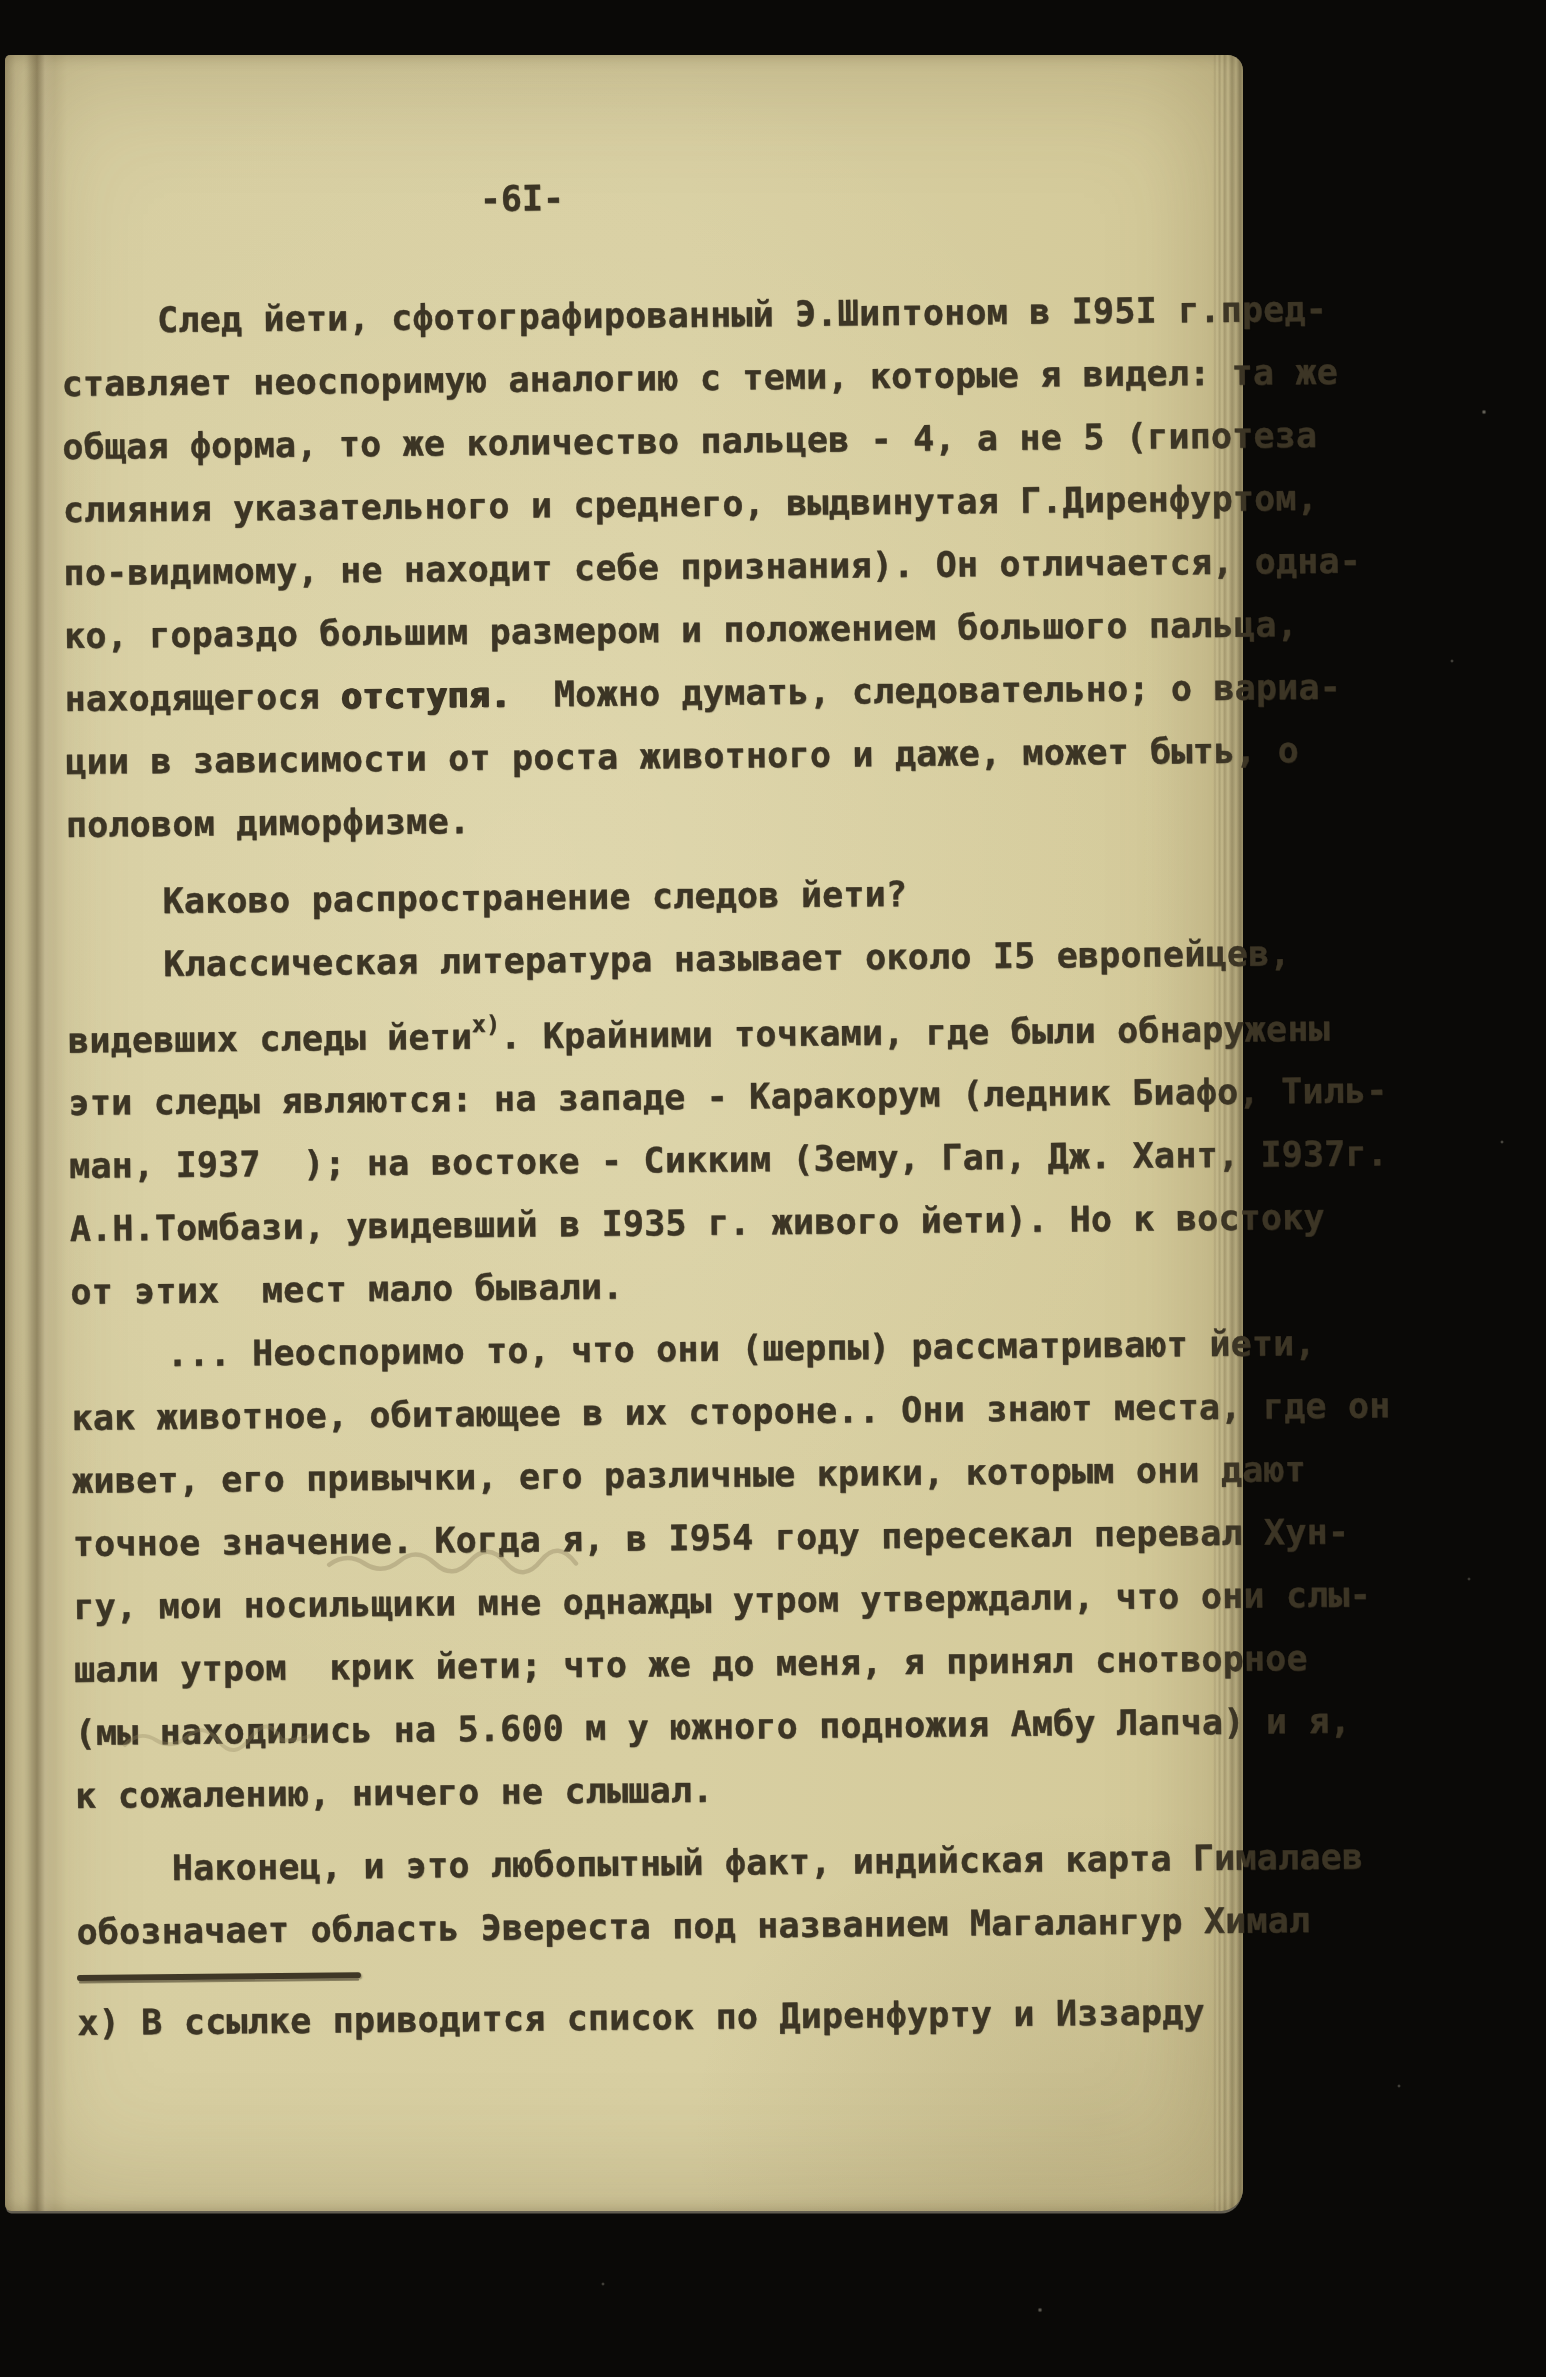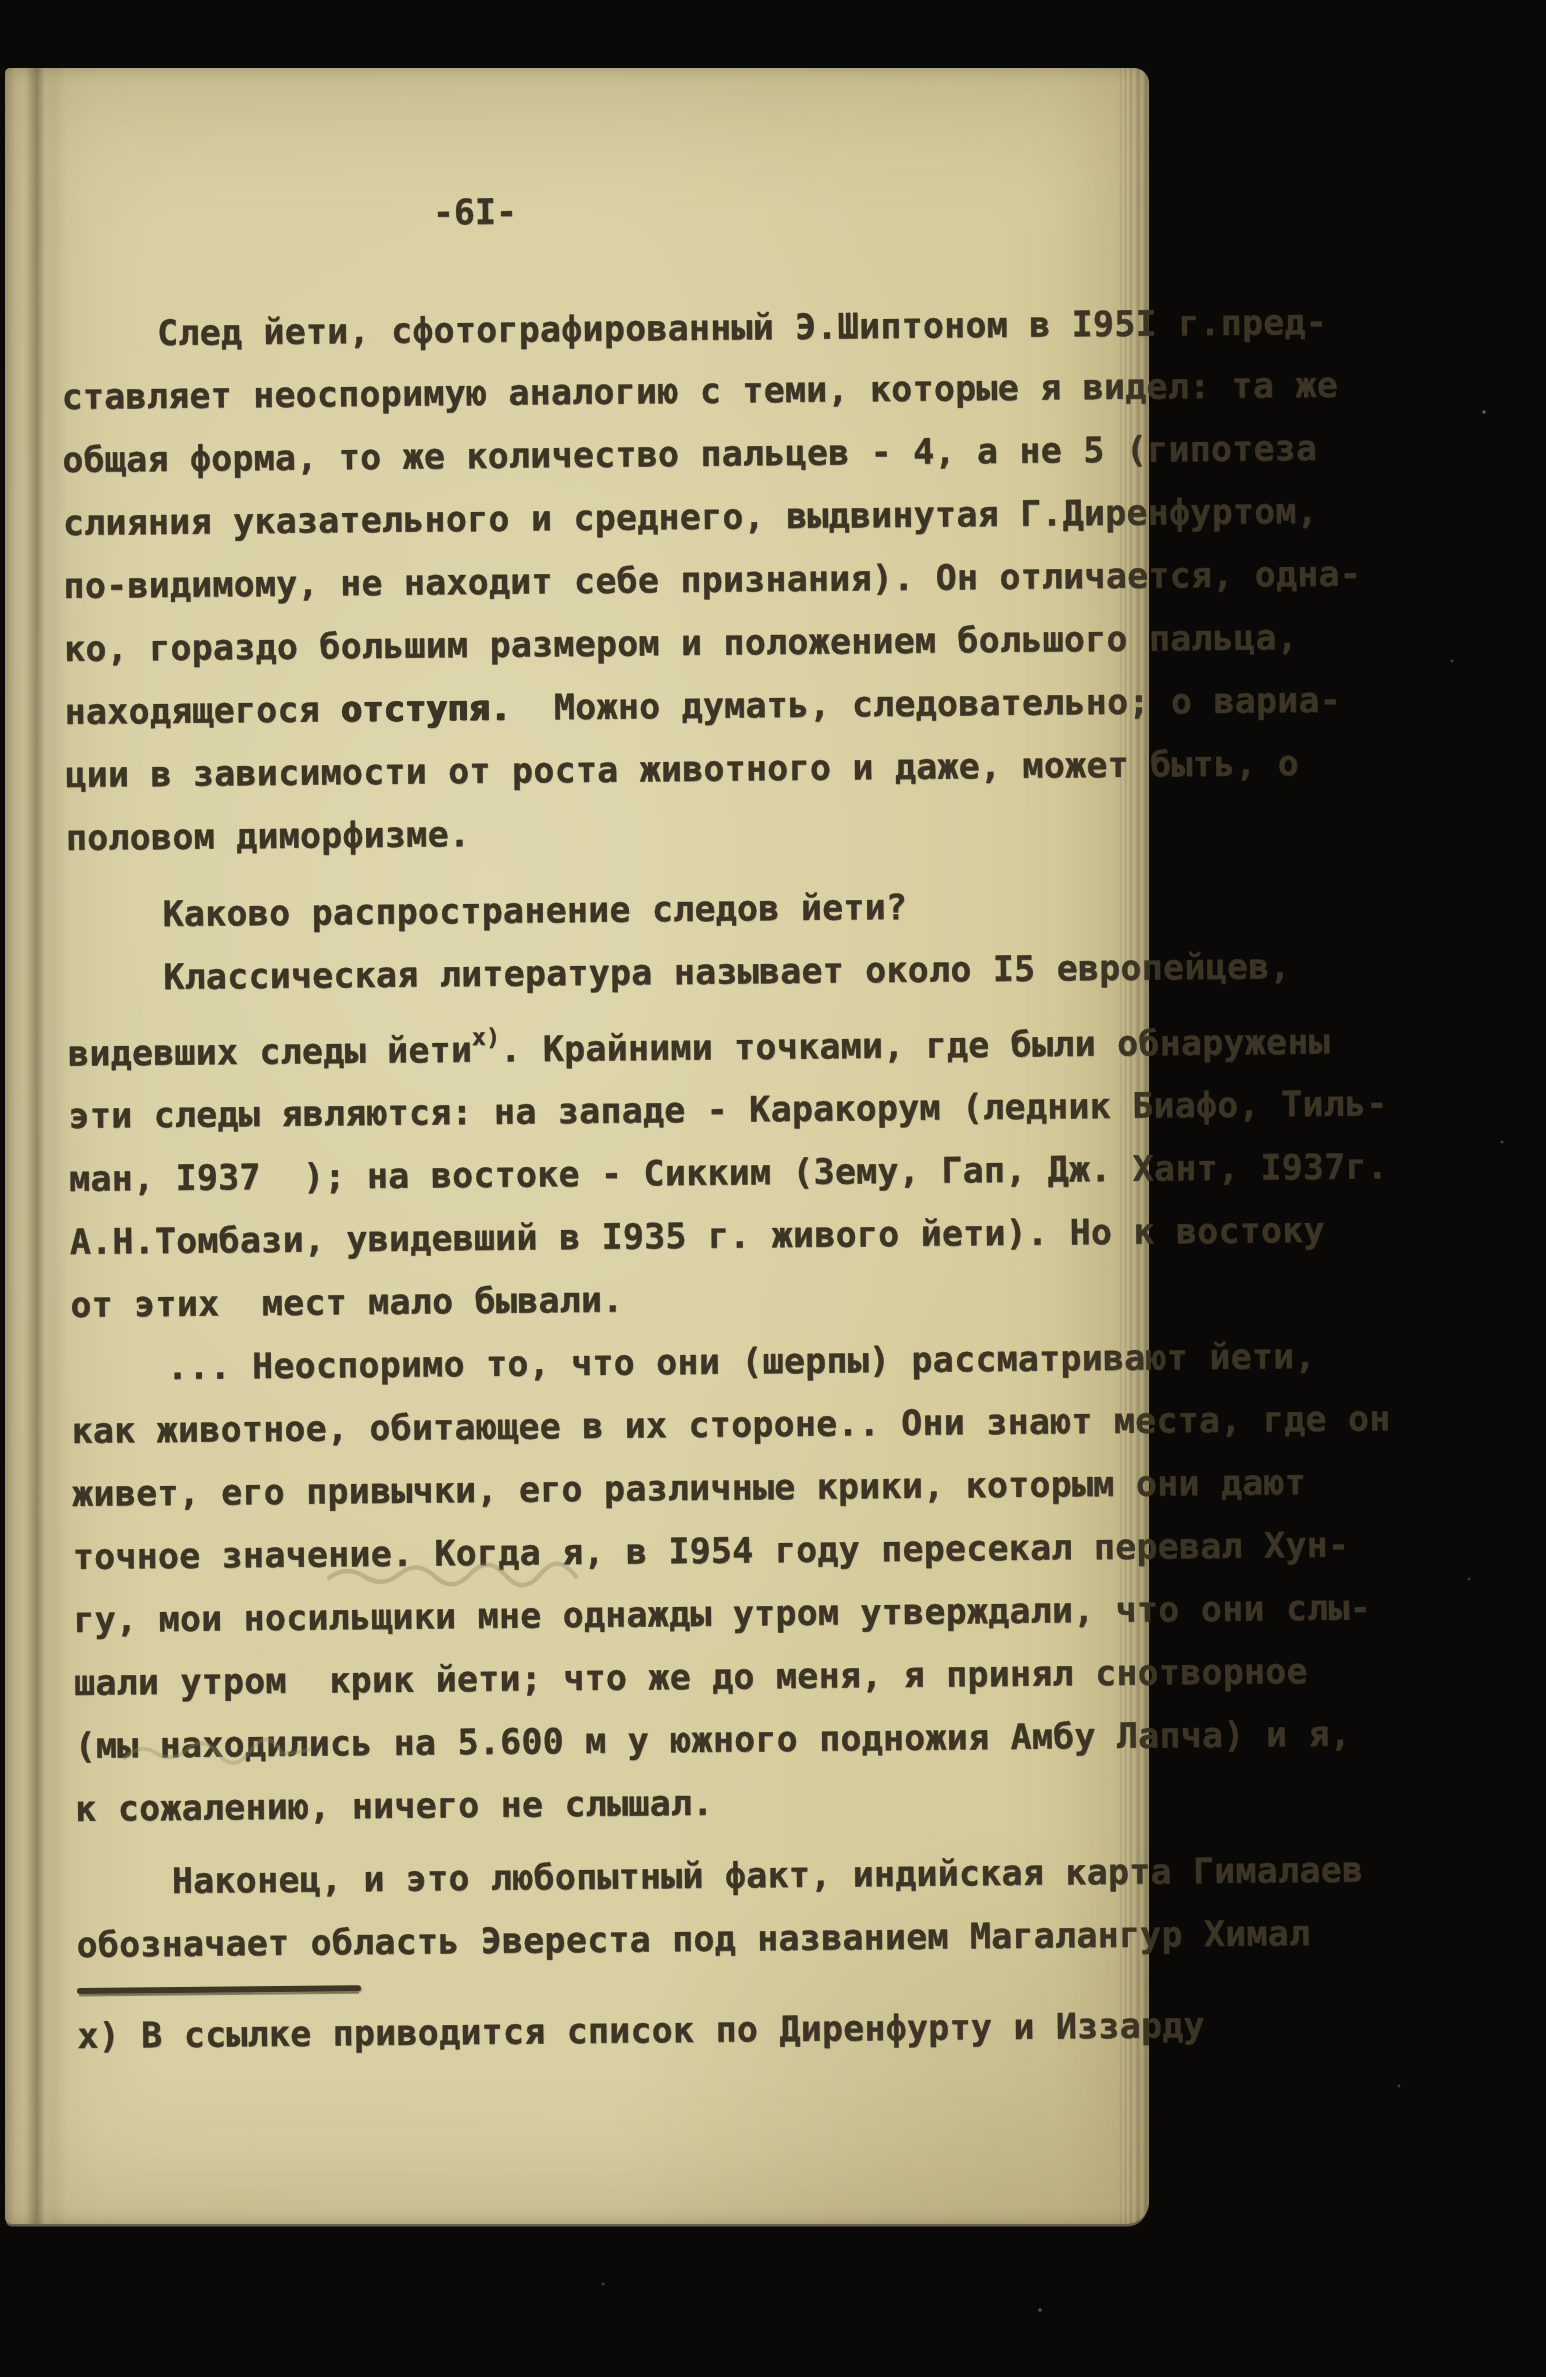--- a/index.html
+++ b/index.html
@@ -11,21 +11,21 @@
   .stage{position:absolute;inset:0;background:
     radial-gradient(circle 1.9px at 1484px 412px, rgba(228,222,202,.55), rgba(228,222,202,0) 2.6px),
     radial-gradient(circle 1.3px at 1452px 661px, rgba(228,222,202,.4), rgba(228,222,202,0) 1.9px),
     radial-gradient(circle 1.3px at 1502px 1142px, rgba(228,222,202,.45), rgba(228,222,202,0) 1.9px),
     radial-gradient(circle 1.3px at 1469px 1579px, rgba(228,222,202,.35), rgba(228,222,202,0) 1.9px),
     radial-gradient(circle 1.9px at 1040px 2310px, rgba(228,222,202,.5), rgba(228,222,202,0) 2.6px),
     radial-gradient(circle 1.3px at 603px 2284px, rgba(228,222,202,.4), rgba(228,222,202,0) 1.9px),
     radial-gradient(circle 1.3px at 1399px 2086px, rgba(228,222,202,.4), rgba(228,222,202,0) 1.9px),
     #0a0907;}
   .page{
-    position:absolute;left:5.1px;top:68px;width:1144px;height:2156px;
+    position:absolute;left:5.1px;top:55px;width:1238px;height:2156px;
     border-radius:5.1px 15.4px 22px 6.4px;
     background:
       radial-gradient(ellipse 963px 1219px at 42% 38%, rgba(255,250,225,.18), rgba(255,250,225,0) 72%),
       radial-gradient(ellipse 578px 449px at 88% 96%, rgba(90,74,38,.12), rgba(90,74,38,0) 70%),
       linear-gradient(90deg,#c9bf96 0px,#cfc59a 11.6px,#d1c89c 22px,#b6ab83 32px,#c2b78d 41px,#d5cc9f 62px,#d7cea1 96px,#d8cfa2 55%,#d4ca9a 92%,#ccc191 100%);
     box-shadow:
       inset 0 0 109px 29px rgba(104,87,44,.22),
       inset 0 0 15.4px rgba(70,58,30,.32),
       0 3.9px 0 -1.3px rgba(188,180,156,.5);
   }

